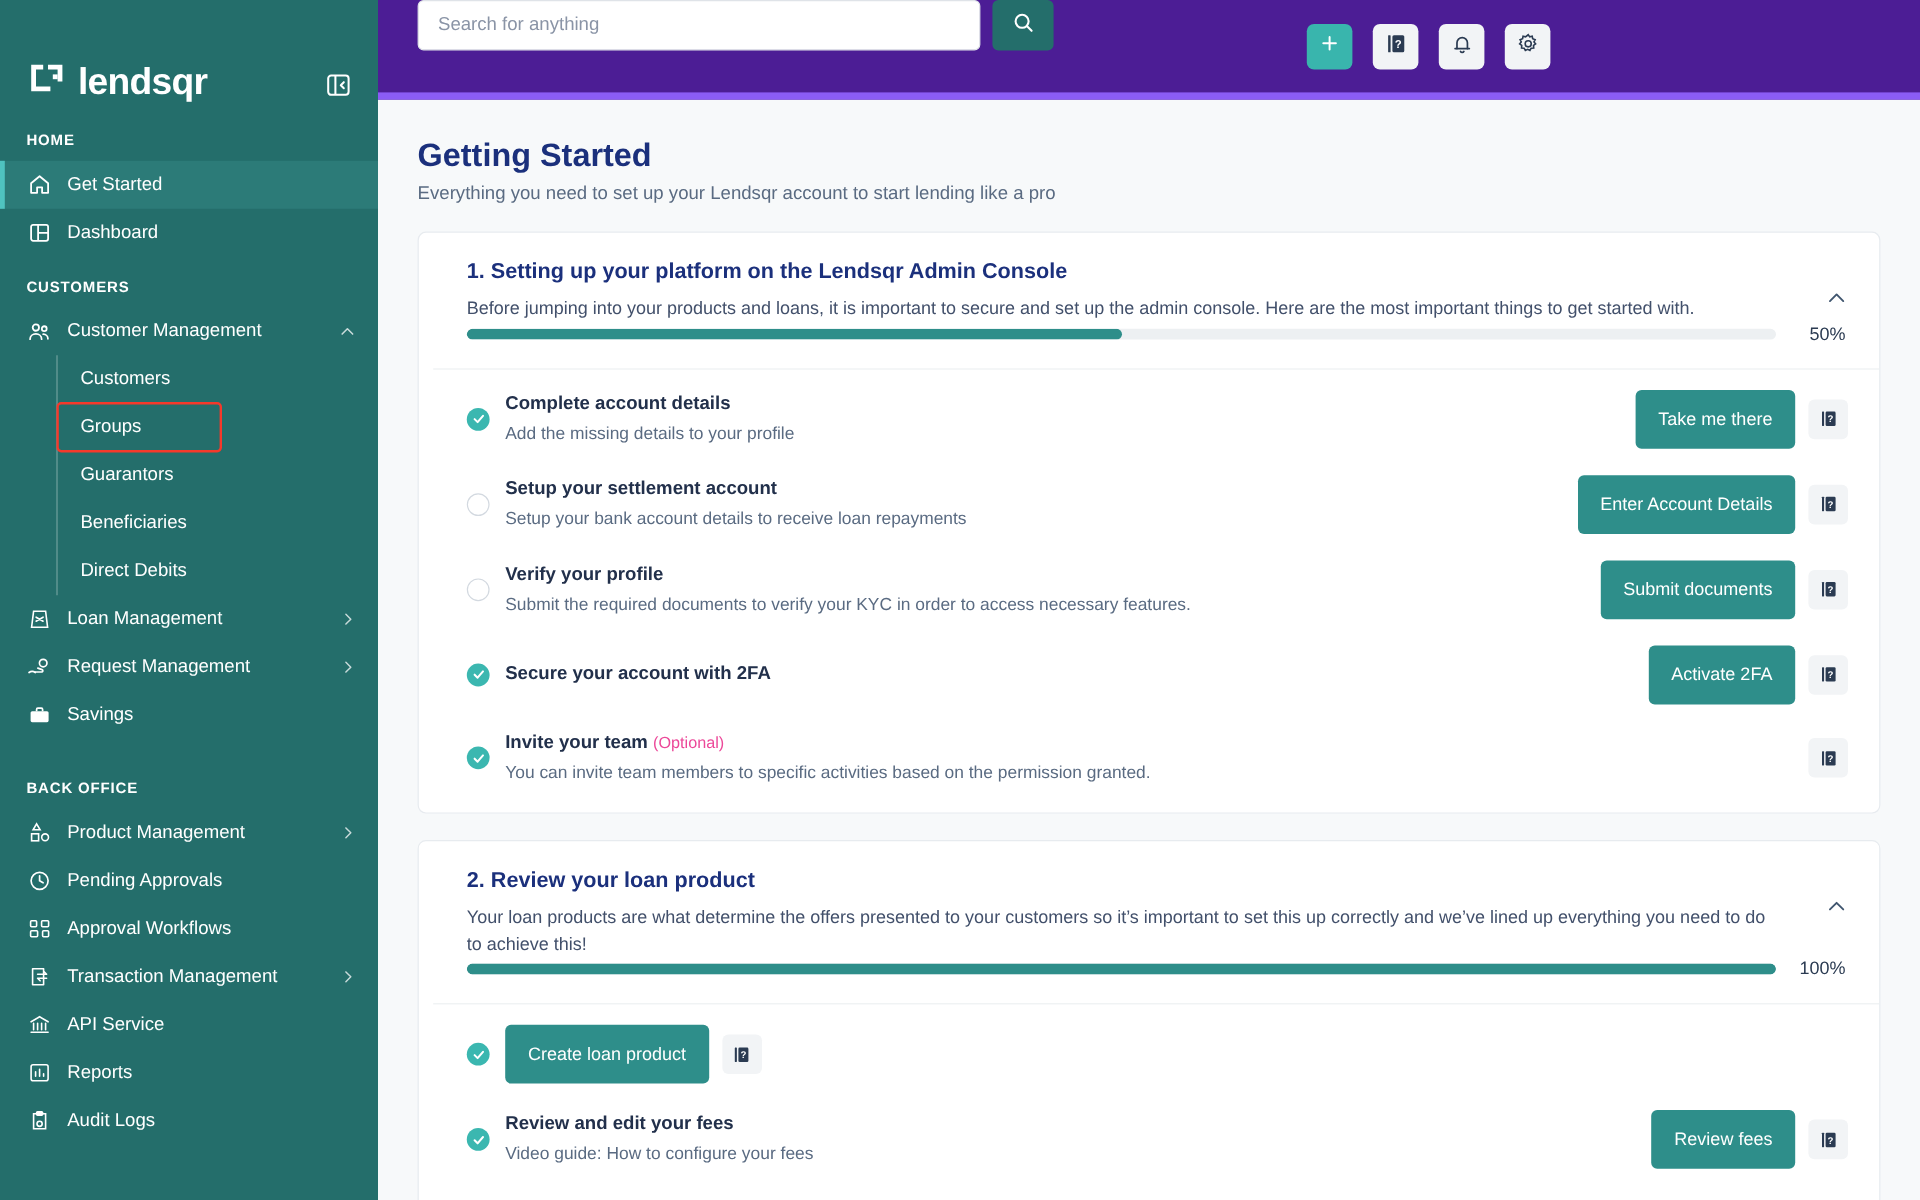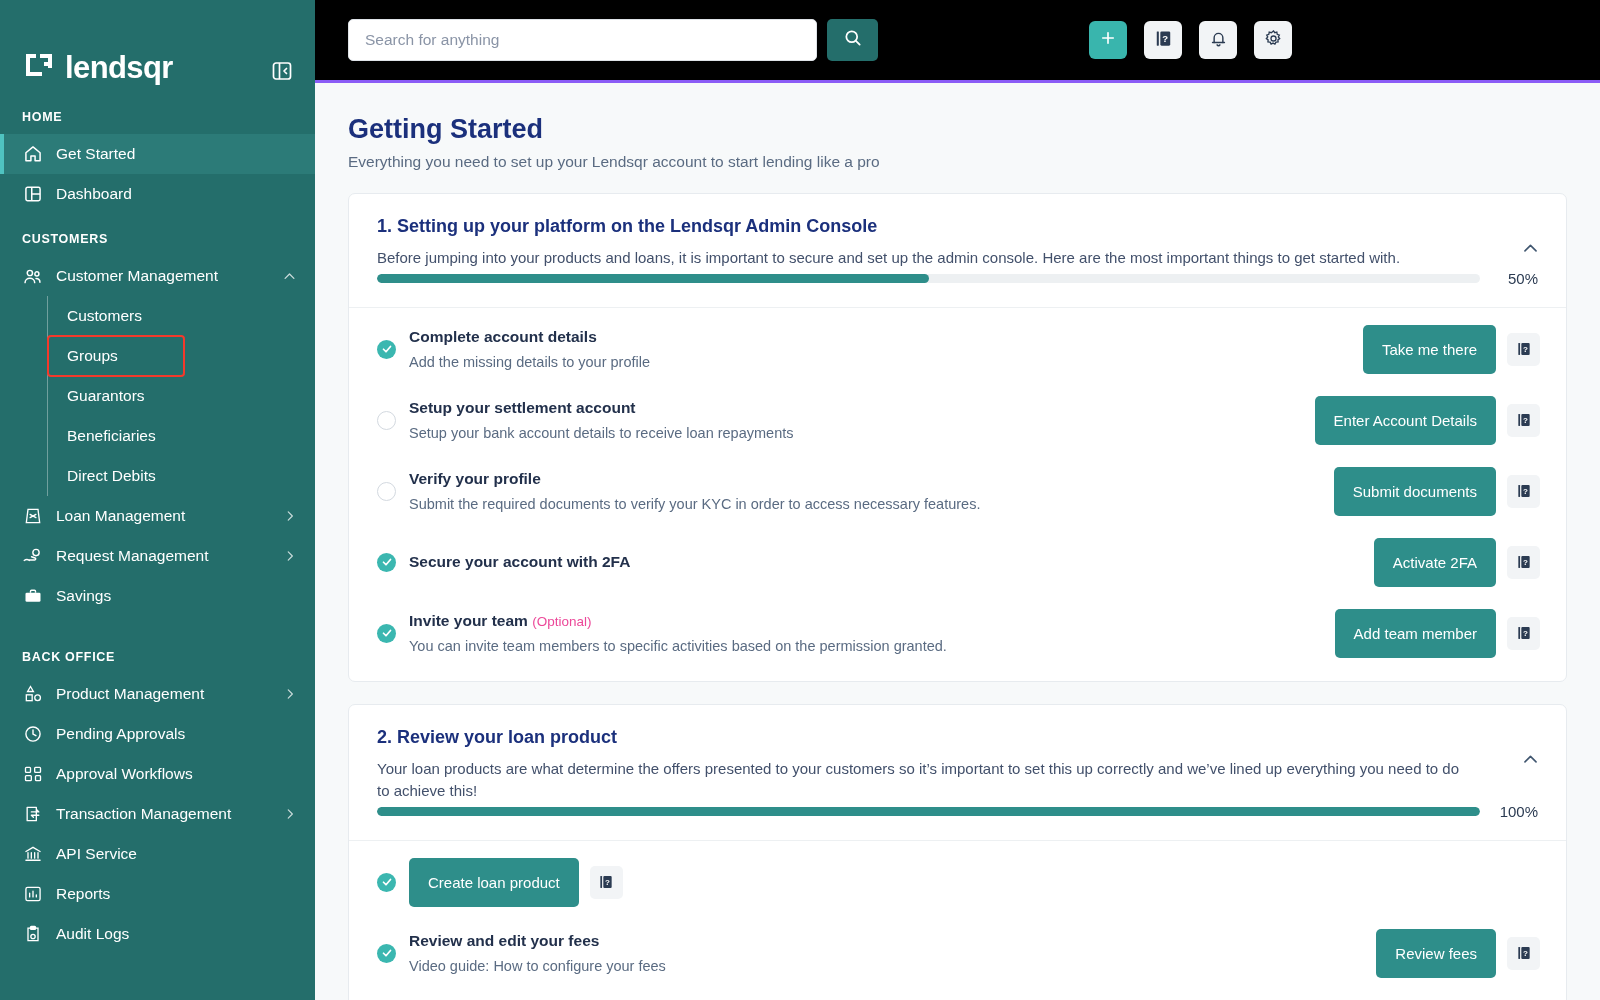--- a/index.html
+++ b/index.html
@@ -66,23 +66,23 @@
     outline: 2.5px solid #F5392B; outline-offset: -1px;
     border-radius: 3px; width: 136px;
   }
 
   
   .main {
     flex: 1; height: 1000px; background: #F7F9FA;
     display: flex; flex-direction: column; overflow: hidden;
   }
   .topbar {
-    height: 83px; min-height: 83px; background: #000000;
-    display: flex; align-items: center; padding: 0 0 0 33px;
-    border-bottom: 3px solid #8b5cf6;
+    height: 83px; min-height: 83px; background: #4c1d95;
+    display: flex; padding: 0 0 0 33px;
+    border-bottom: 6px solid #8b5cf6;
   }
   .search-box {
     width: 469px; height: 42px; border: 1px solid #DFE3E8;
     border-radius: 5px; display: flex; align-items: center;
     padding: 0 16px; background: #fff;
   }
   .search-box input {
     border: none; outline: none; width: 100%;
     font-family: "Liberation Sans", sans-serif;
     font-size: 15.5px; color: #2B3B52;
@@ -113,21 +113,21 @@
   }
   .page-title {
     font-size: 27px; font-weight: 700; color: #1B307C; line-height: 1.2;
   }
   .page-sub {
     font-size: 15.5px; color: #5A6B82; margin-top: 8px;
   }
 
   .card {
     background: #ffffff; border: 1px solid #E7EBEF; border-radius: 7px;
-    margin-top: 22px; overflow: hidden;
+    margin-top: 22px; overflow: hidden; padding-left: 12px;
   }
   .card-head { padding: 22px 28px 20px 28px; position: relative; }
   .card-title {
     font-size: 18px; font-weight: 700; color: #1B307C;
   }
   .card-desc {
     font-size: 15px; color: #42506B; margin-top: 10px;
     line-height: 1.5; max-width: 1085px;
   }
   .card-chevron {
@@ -541,21 +541,20 @@
               </span>
             </span>
             <div class="task-text">
               <div class="task-title">
                 <span>Invite your team</span>
                 <span class="opt">(Optional)</span>
               </div>
               <div class="task-desc">You can invite team members to specific activities based on the permission granted.</div>
             </div>
             <div class="task-actions">
-              <button class="btn-primary">Add team member</button>
               <span class="help-sq">
                 <svg width="16" height="16" viewBox="0 0 24 24">
                   <rect x="3.5" y="3" width="2.6" height="18" rx=".6" fill="#2B3B52"></rect>
                   <rect x="8" y="3" width="12.5" height="18" rx="1.6" fill="#2B3B52"></rect>
                   <text x="14.2" y="16.6" font-size="12" font-weight="700" fill="#fff" text-anchor="middle" font-family="Liberation Sans, sans-serif">?</text>
                 </svg>
               </span>
             </div>
           </div>
 

